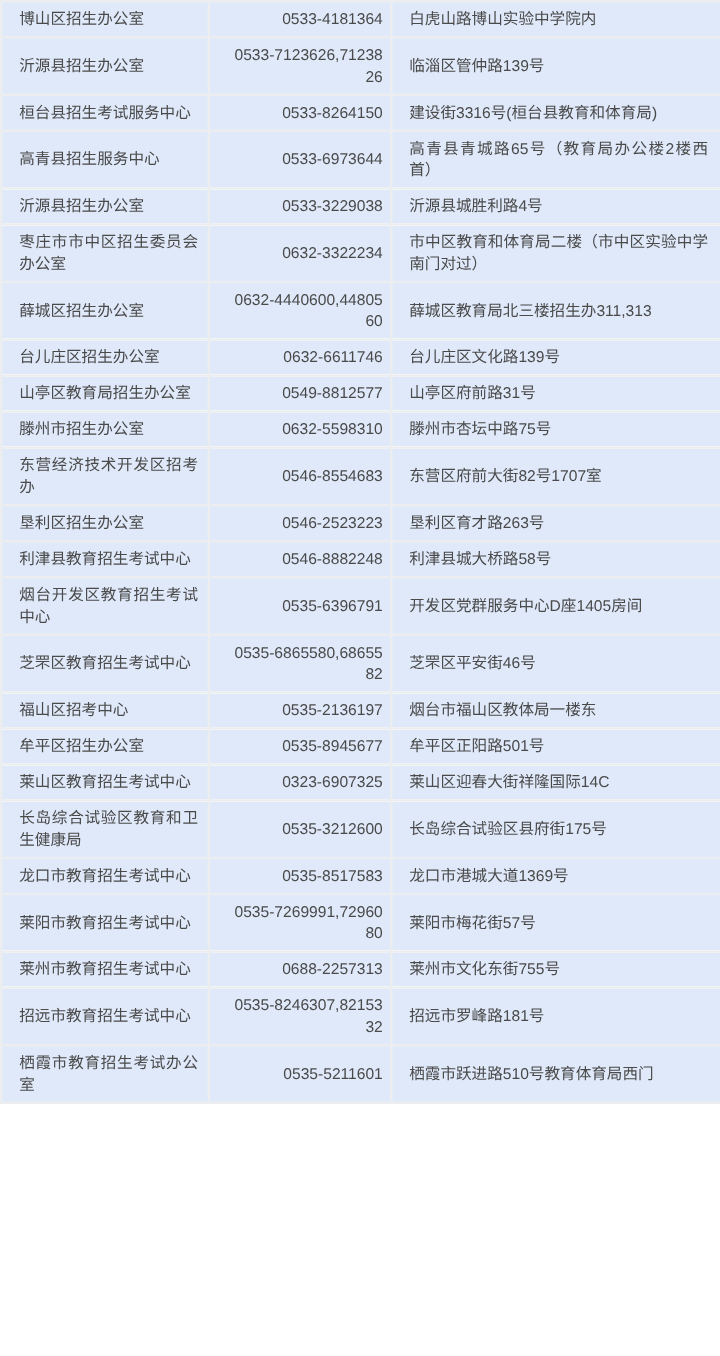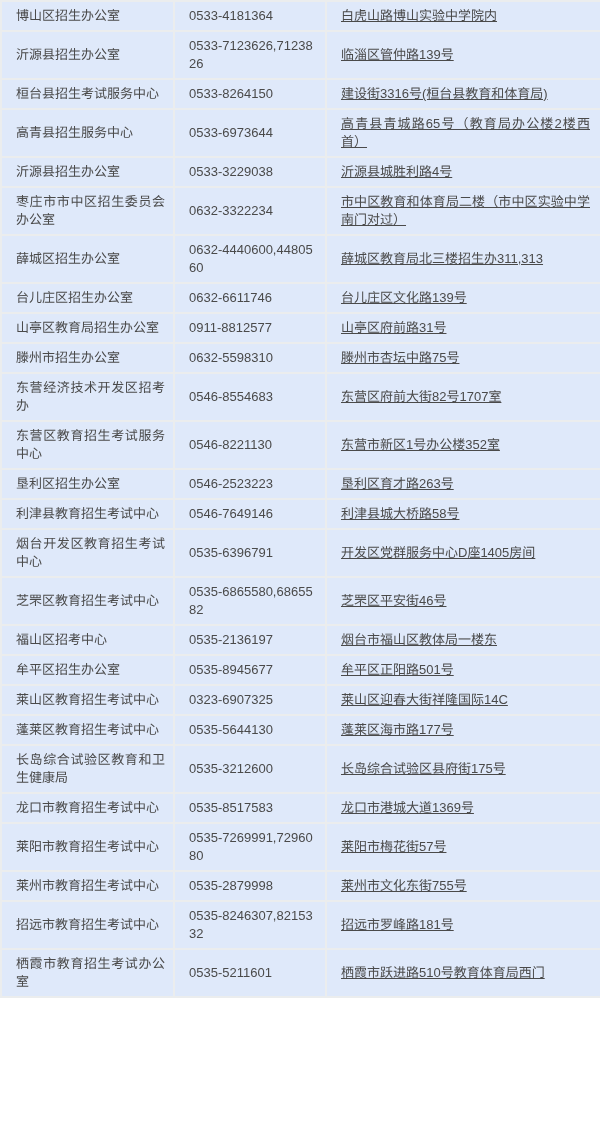--- a/index.html
+++ b/index.html
@@ -28,24 +28,24 @@
     padding:5px 8px 5px 14px;
     color:var(--text);
     overflow:hidden;
   }
   col.c-office{width:173px;}
   col.c-phone{width:152px;}
   col.c-address{width:275px;}
   td.office-cell{text-align:justify;}
   td.phone-cell{
     word-break:break-all;
-    text-align:left;
+    text-align:right;
     padding-right:6px;
   }
-  td.address-cell{text-align:justify;padding-right:10px;text-decoration:underline;}
+  td.address-cell{text-align:justify;padding-right:10px;}
 </style>
 </head>
 <body>
 
 <table class="contact-table">
   <colgroup>
     <col class="c-office">
       <col class="c-phone">
       <col class="c-address">
   </colgroup>
@@ -85,46 +85,41 @@
       <td class="phone-cell">0632-4440600,4480560</td>
       <td class="address-cell">薛城区教育局北三楼招生办311,313</td>
     </tr>
     <tr>
       <td class="office-cell">台儿庄区招生办公室</td>
       <td class="phone-cell">0632-6611746</td>
       <td class="address-cell">台儿庄区文化路139号</td>
     </tr>
     <tr>
       <td class="office-cell">山亭区教育局招生办公室</td>
-      <td class="phone-cell">0911-8812577</td>
+      <td class="phone-cell">0549-8812577</td>
       <td class="address-cell">山亭区府前路31号</td>
     </tr>
     <tr>
       <td class="office-cell">滕州市招生办公室</td>
       <td class="phone-cell">0632-5598310</td>
       <td class="address-cell">滕州市杏坛中路75号</td>
     </tr>
     <tr>
       <td class="office-cell">东营经济技术开发区招考办</td>
       <td class="phone-cell">0546-8554683</td>
       <td class="address-cell">东营区府前大街82号1707室</td>
     </tr>
     <tr>
-      <td class="office-cell">东营区教育招生考试服务中心</td>
-      <td class="phone-cell">0546-8221130</td>
-      <td class="address-cell">东营市新区1号办公楼352室</td>
-    </tr>
-    <tr>
       <td class="office-cell">垦利区招生办公室</td>
       <td class="phone-cell">0546-2523223</td>
       <td class="address-cell">垦利区育才路263号</td>
     </tr>
     <tr>
       <td class="office-cell">利津县教育招生考试中心</td>
-      <td class="phone-cell">0546-7649146</td>
+      <td class="phone-cell">0546-8882248</td>
       <td class="address-cell">利津县城大桥路58号</td>
     </tr>
     <tr>
       <td class="office-cell">烟台开发区教育招生考试中心</td>
       <td class="phone-cell">0535-6396791</td>
       <td class="address-cell">开发区党群服务中心D座1405房间</td>
     </tr>
     <tr>
       <td class="office-cell">芝罘区教育招生考试中心</td>
       <td class="phone-cell">0535-6865580,6865582</td>
@@ -139,42 +134,37 @@
       <td class="office-cell">牟平区招生办公室</td>
       <td class="phone-cell">0535-8945677</td>
       <td class="address-cell">牟平区正阳路501号</td>
     </tr>
     <tr>
       <td class="office-cell">莱山区教育招生考试中心</td>
       <td class="phone-cell">0323-6907325</td>
       <td class="address-cell">莱山区迎春大街祥隆国际14C</td>
     </tr>
     <tr>
-      <td class="office-cell">蓬莱区教育招生考试中心</td>
-      <td class="phone-cell">0535-5644130</td>
-      <td class="address-cell">蓬莱区海市路177号</td>
-    </tr>
-    <tr>
       <td class="office-cell">长岛综合试验区教育和卫生健康局</td>
       <td class="phone-cell">0535-3212600</td>
       <td class="address-cell">长岛综合试验区县府街175号</td>
     </tr>
     <tr>
       <td class="office-cell">龙口市教育招生考试中心</td>
       <td class="phone-cell">0535-8517583</td>
       <td class="address-cell">龙口市港城大道1369号</td>
     </tr>
     <tr>
       <td class="office-cell">莱阳市教育招生考试中心</td>
       <td class="phone-cell">0535-7269991,7296080</td>
       <td class="address-cell">莱阳市梅花街57号</td>
     </tr>
     <tr>
       <td class="office-cell">莱州市教育招生考试中心</td>
-      <td class="phone-cell">0535-2879998</td>
+      <td class="phone-cell">0688-2257313</td>
       <td class="address-cell">莱州市文化东街755号</td>
     </tr>
     <tr>
       <td class="office-cell">招远市教育招生考试中心</td>
       <td class="phone-cell">0535-8246307,8215332</td>
       <td class="address-cell">招远市罗峰路181号</td>
     </tr>
     <tr>
       <td class="office-cell">栖霞市教育招生考试办公室</td>
       <td class="phone-cell">0535-5211601</td>

